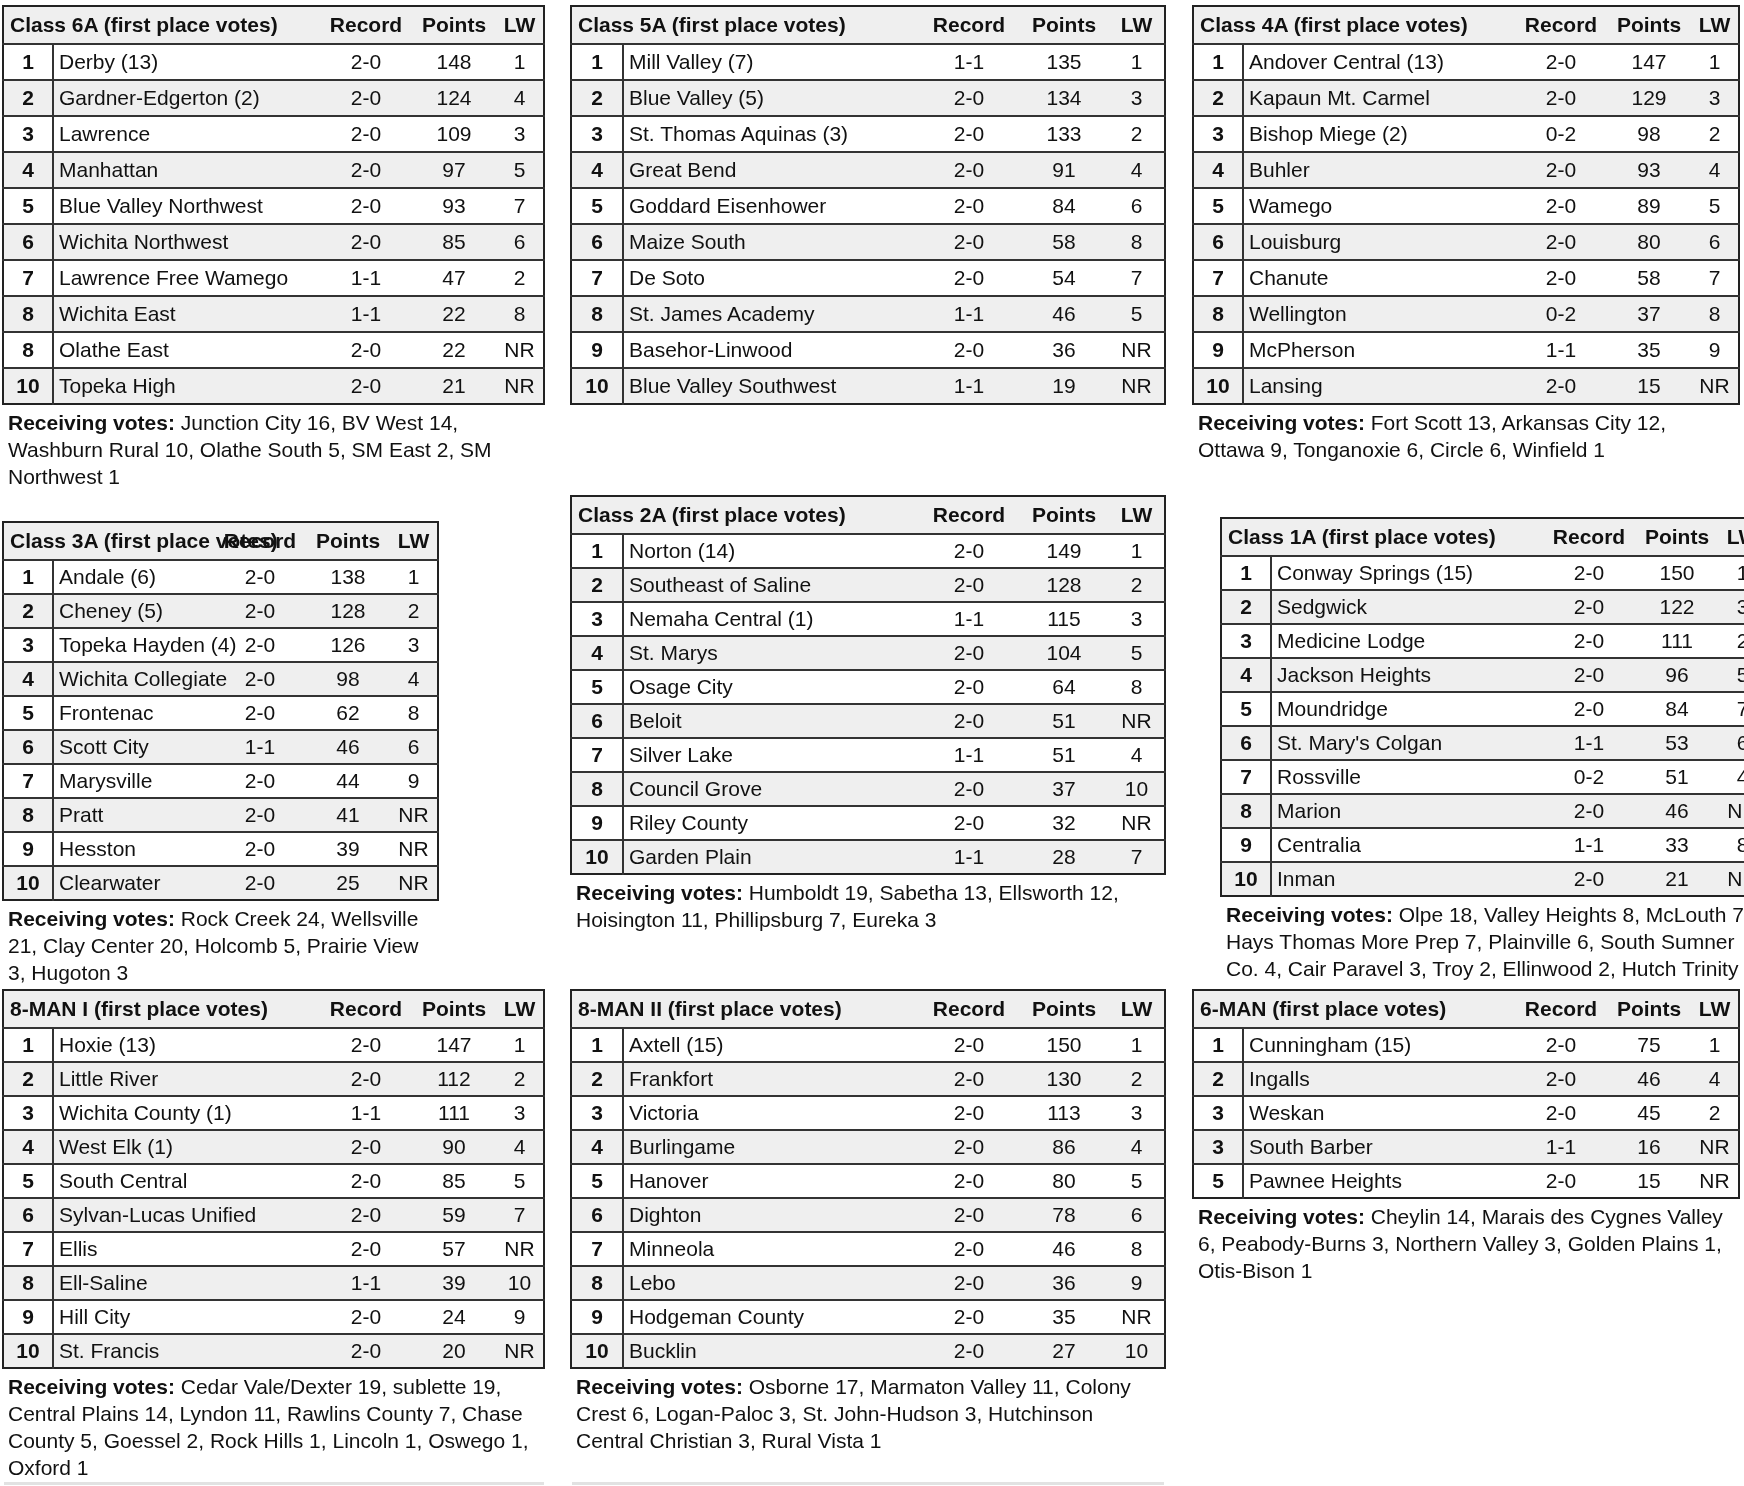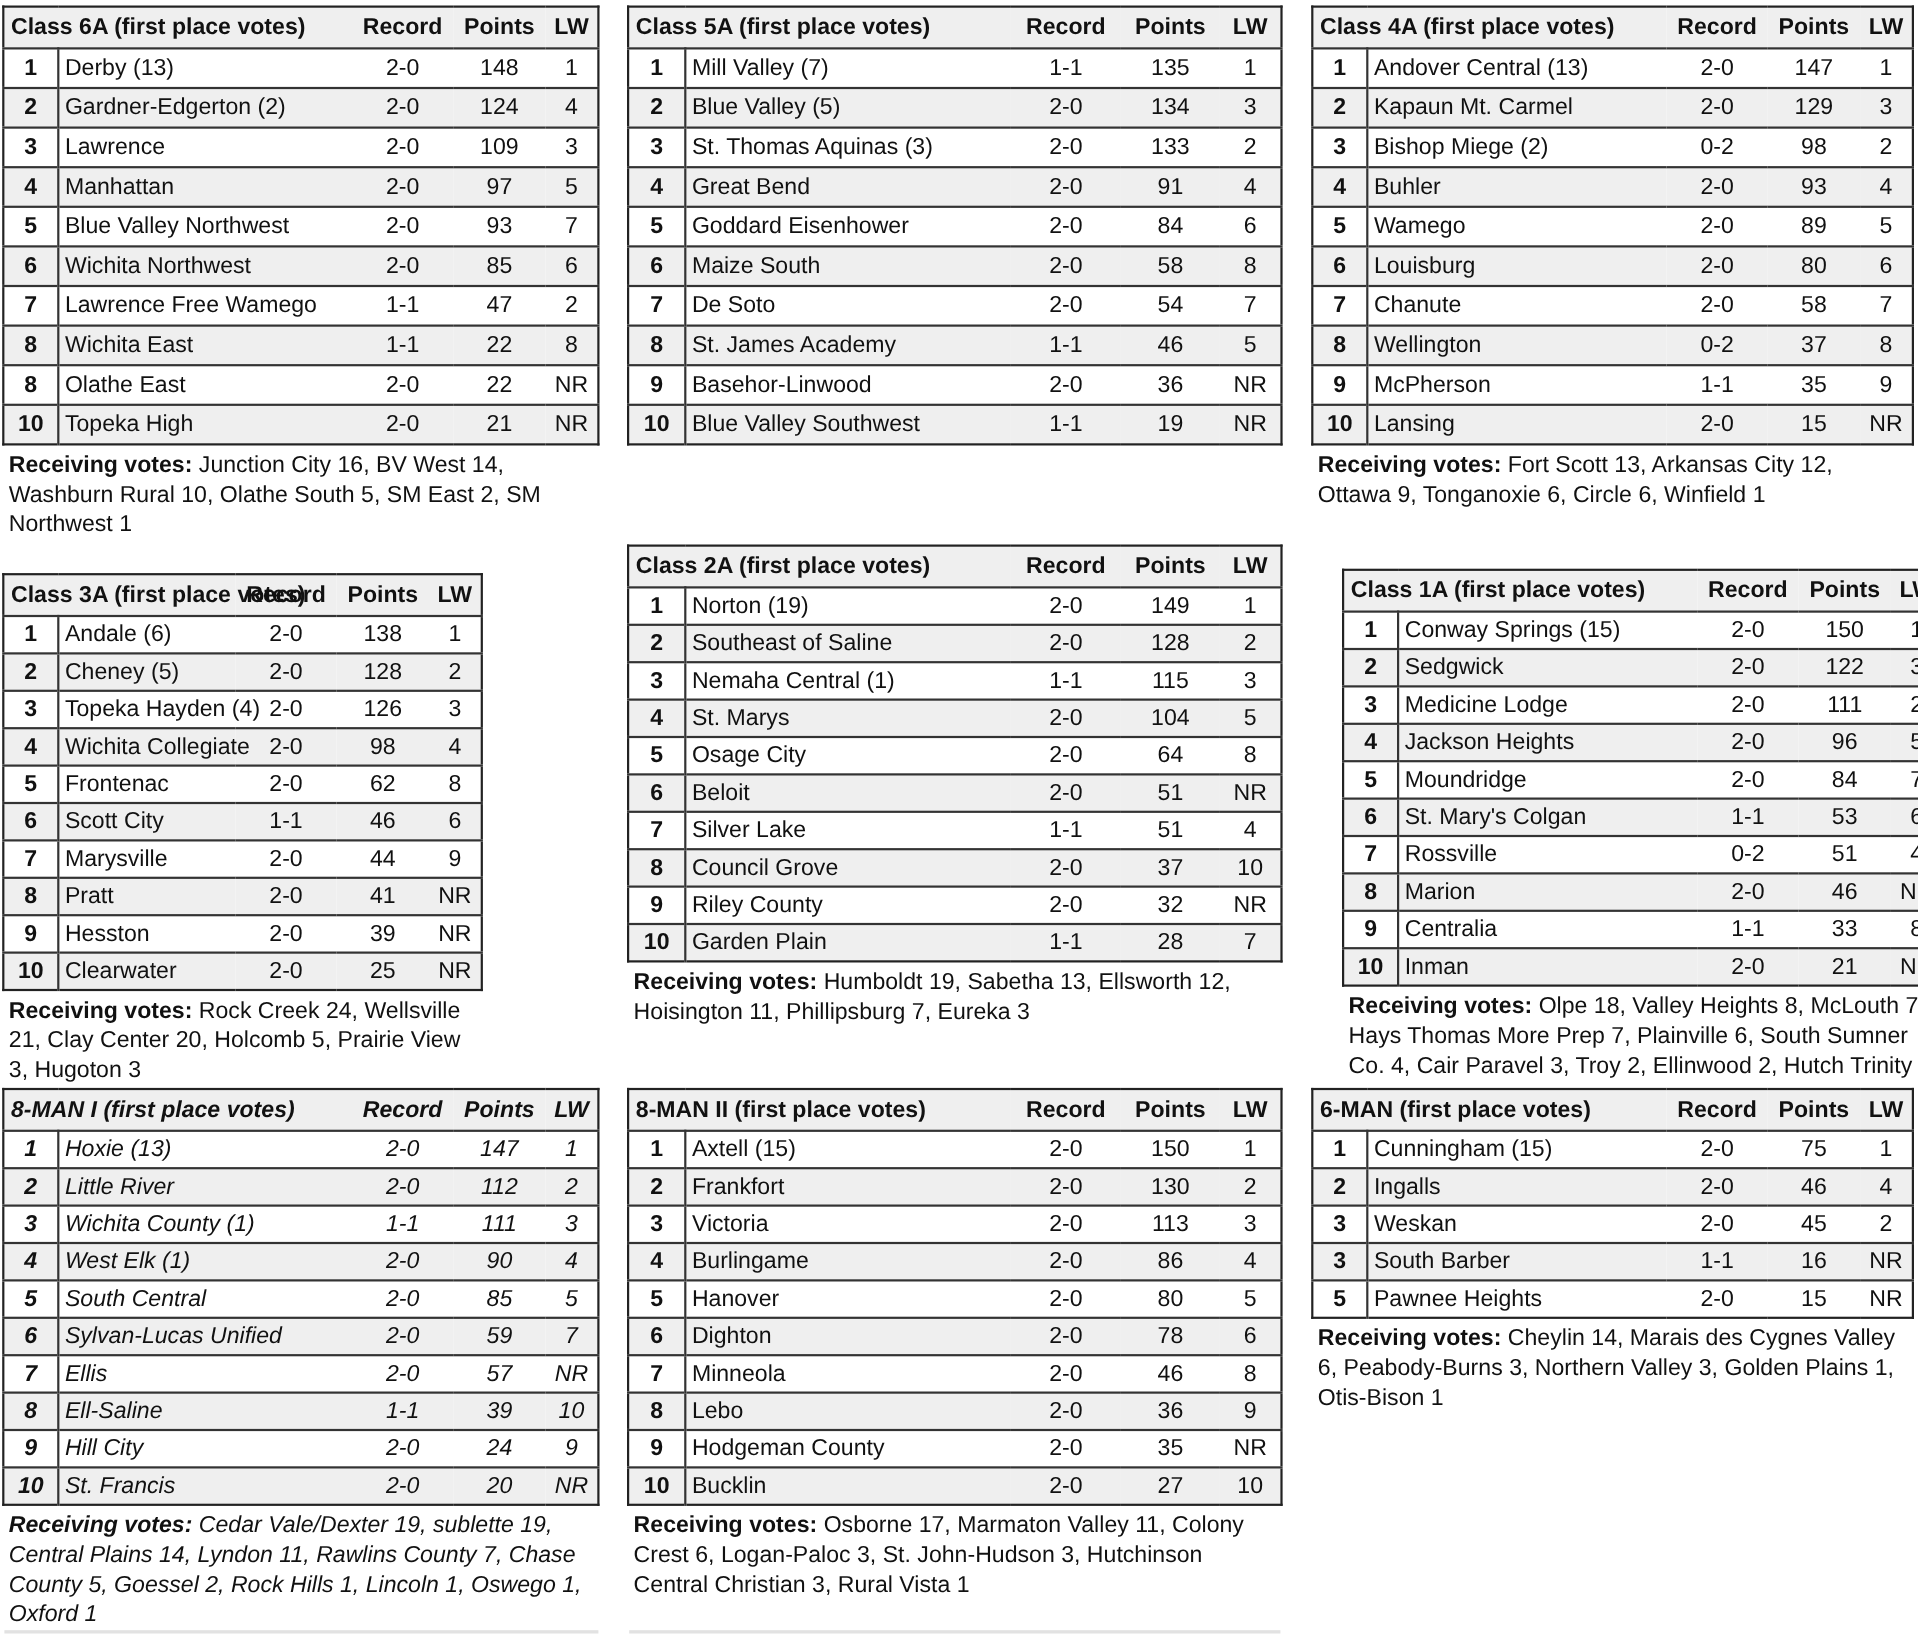--- a/index.html
+++ b/index.html
@@ -393,21 +393,21 @@
       </colgroup>
       <tbody>
         <tr style="height:38px">
           <th class="title" colspan="2">Class 2A (first place votes)</th>
           <th>Record</th>
           <th>Points</th>
           <th>LW</th>
         </tr>
         <tr class="" style="height:34px">
           <td class="rank">1</td>
-          <td class="team">Norton (19)</td>
+          <td class="team">Norton (14)</td>
           <td>2-0</td>
           <td>149</td>
           <td>1</td>
         </tr>
         <tr class="alt" style="height:34px">
           <td class="rank">2</td>
           <td class="team">Southeast of Saline</td>
           <td>2-0</td>
           <td>128</td>
           <td>2</td>
@@ -556,21 +556,21 @@
           <td class="team">Inman</td>
           <td>2-0</td>
           <td>21</td>
           <td>NR</td>
         </tr>
       </tbody>
     </table>
     <div class="rv"><b>Receiving votes:</b> <span>Olpe 18, Valley Heights 8, McLouth 7, Hays Thomas More Prep 7, Plainville 6, South Sumner Co. 4, Cair Paravel 3, Troy 2, Ellinwood 2, Hutch Trinity 1</span></div>
   </div>
 
-<div class="block" style="left:2px; top:989px; width:543px;font-style:italic;">
+<div class="block" style="left:2px; top:989px; width:543px;">
     <table class="poll">
       <colgroup>
         <col style="width:50px">
         <col>
         <col style="width:92px">
         <col style="width:84px">
         <col style="width:48px">
       </colgroup>
       <tbody>
         <tr style="height:38px">

